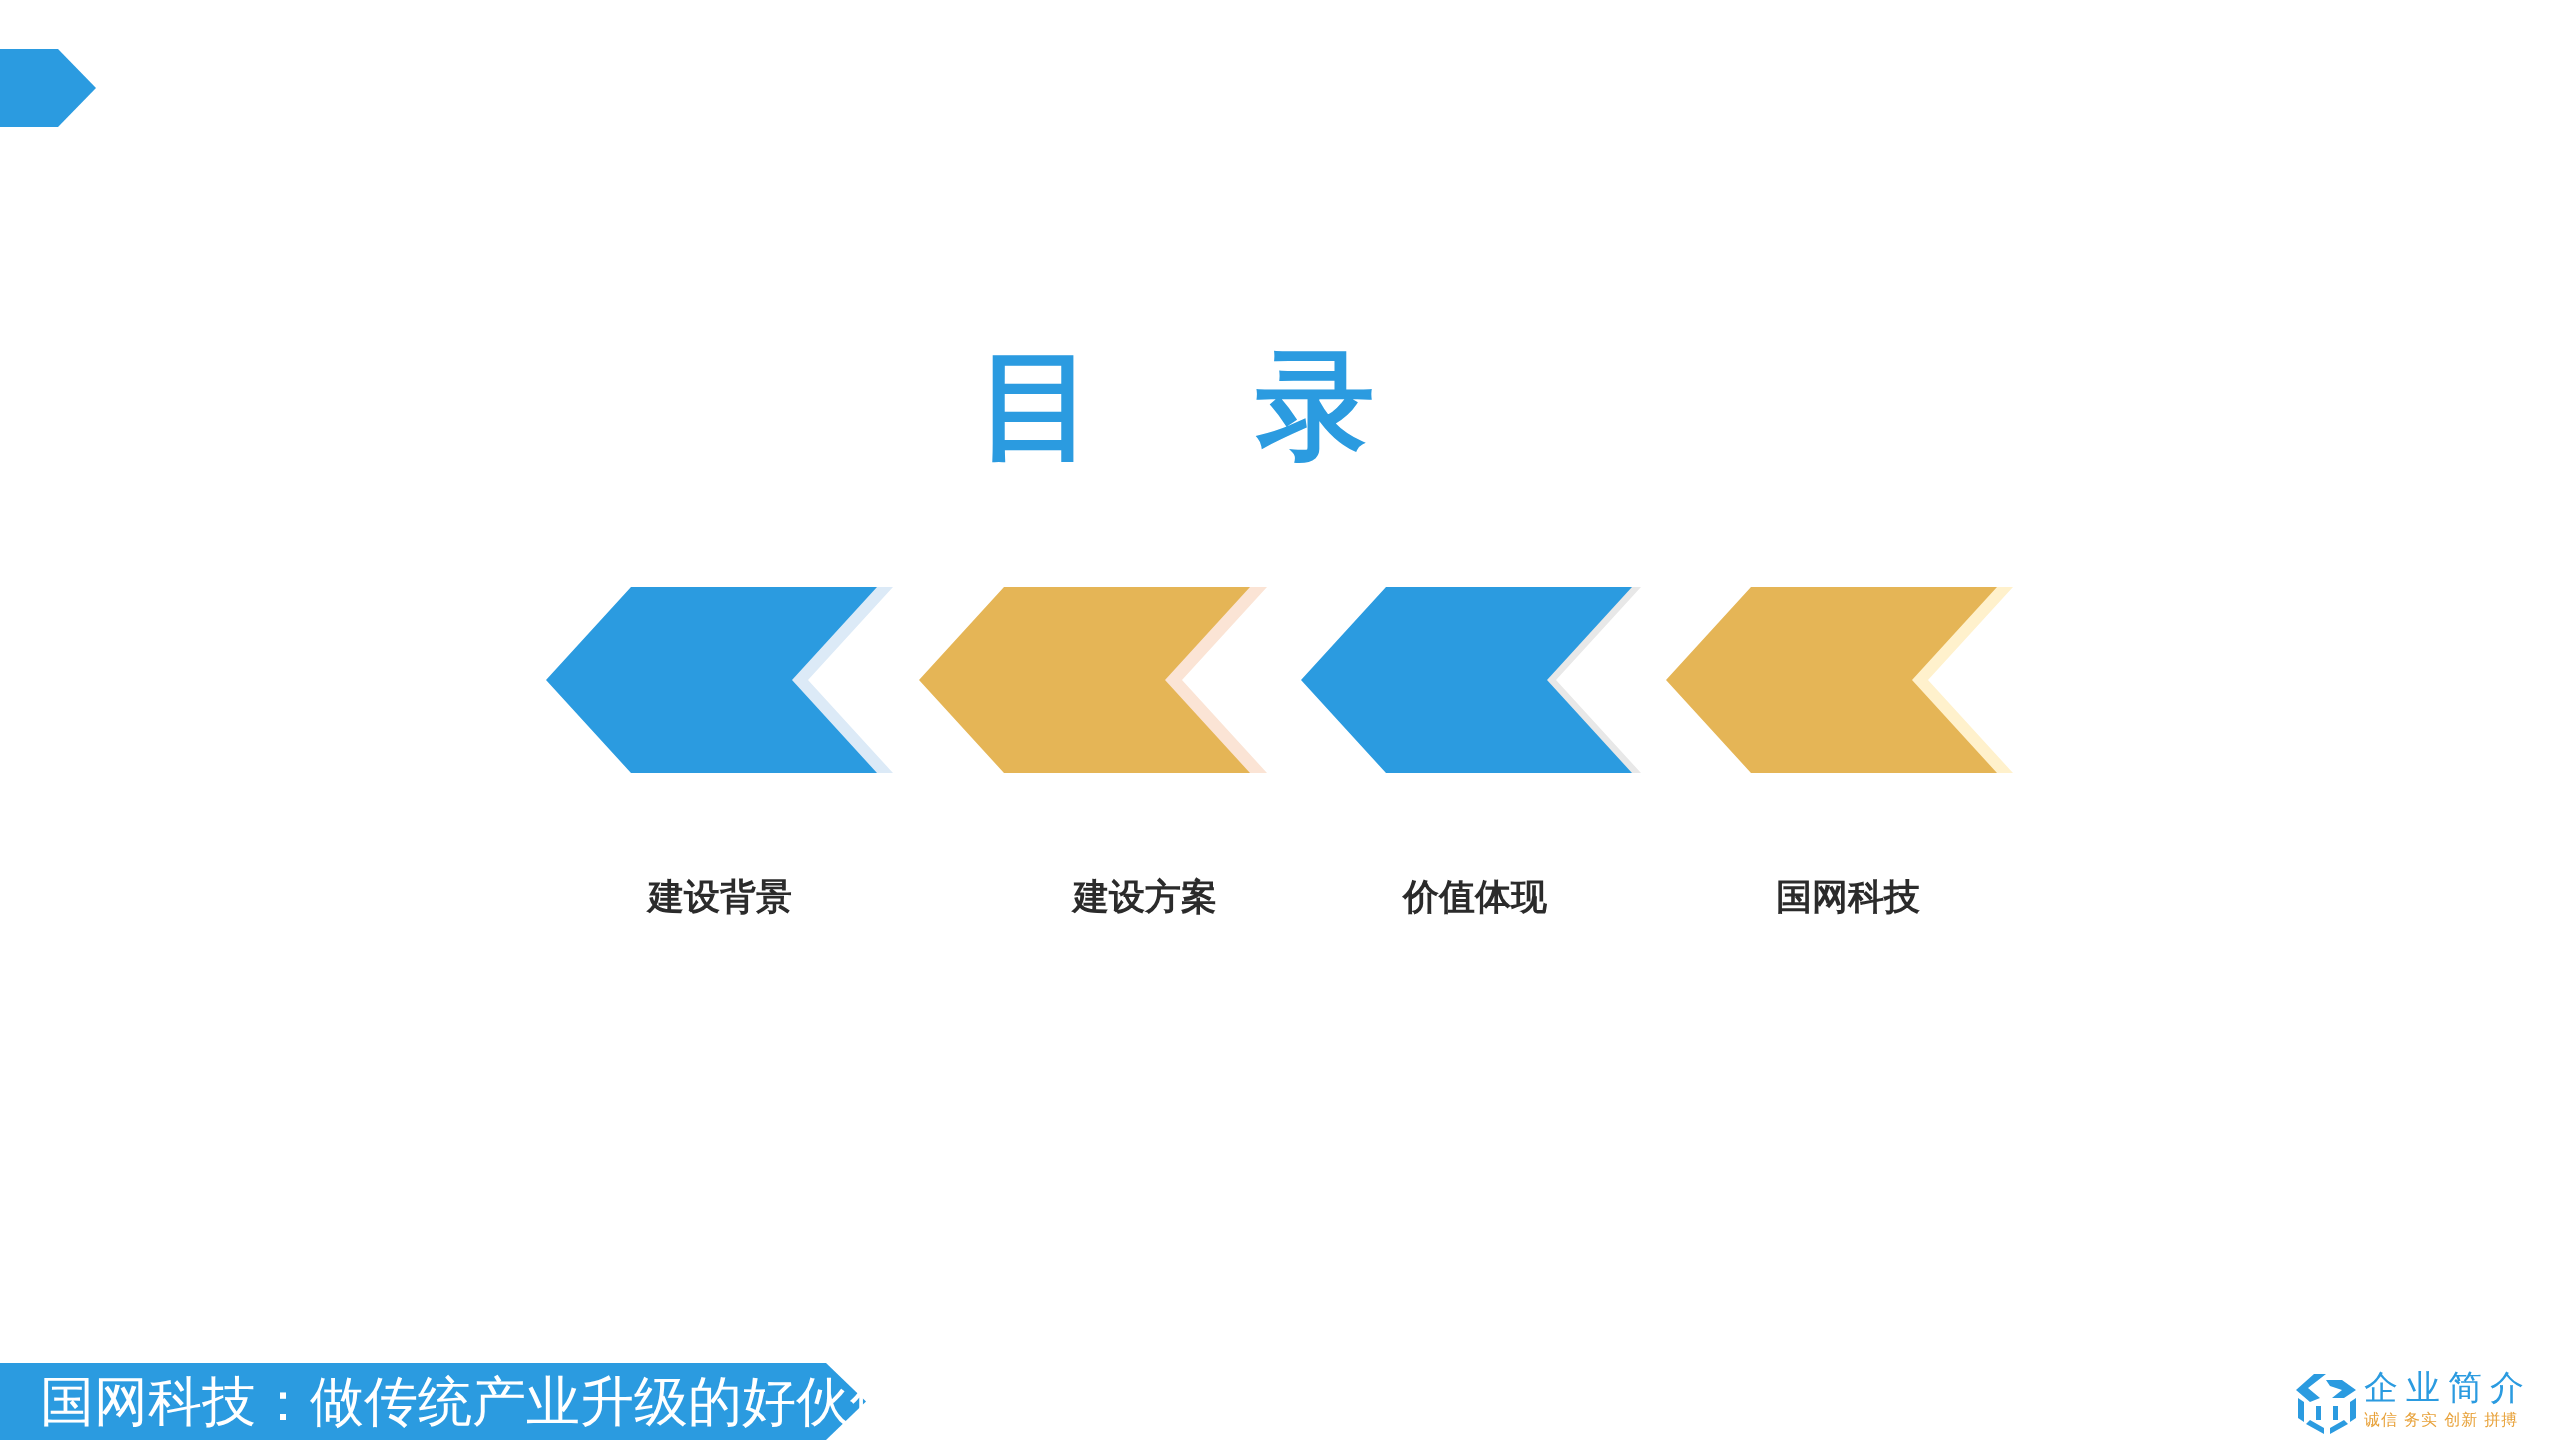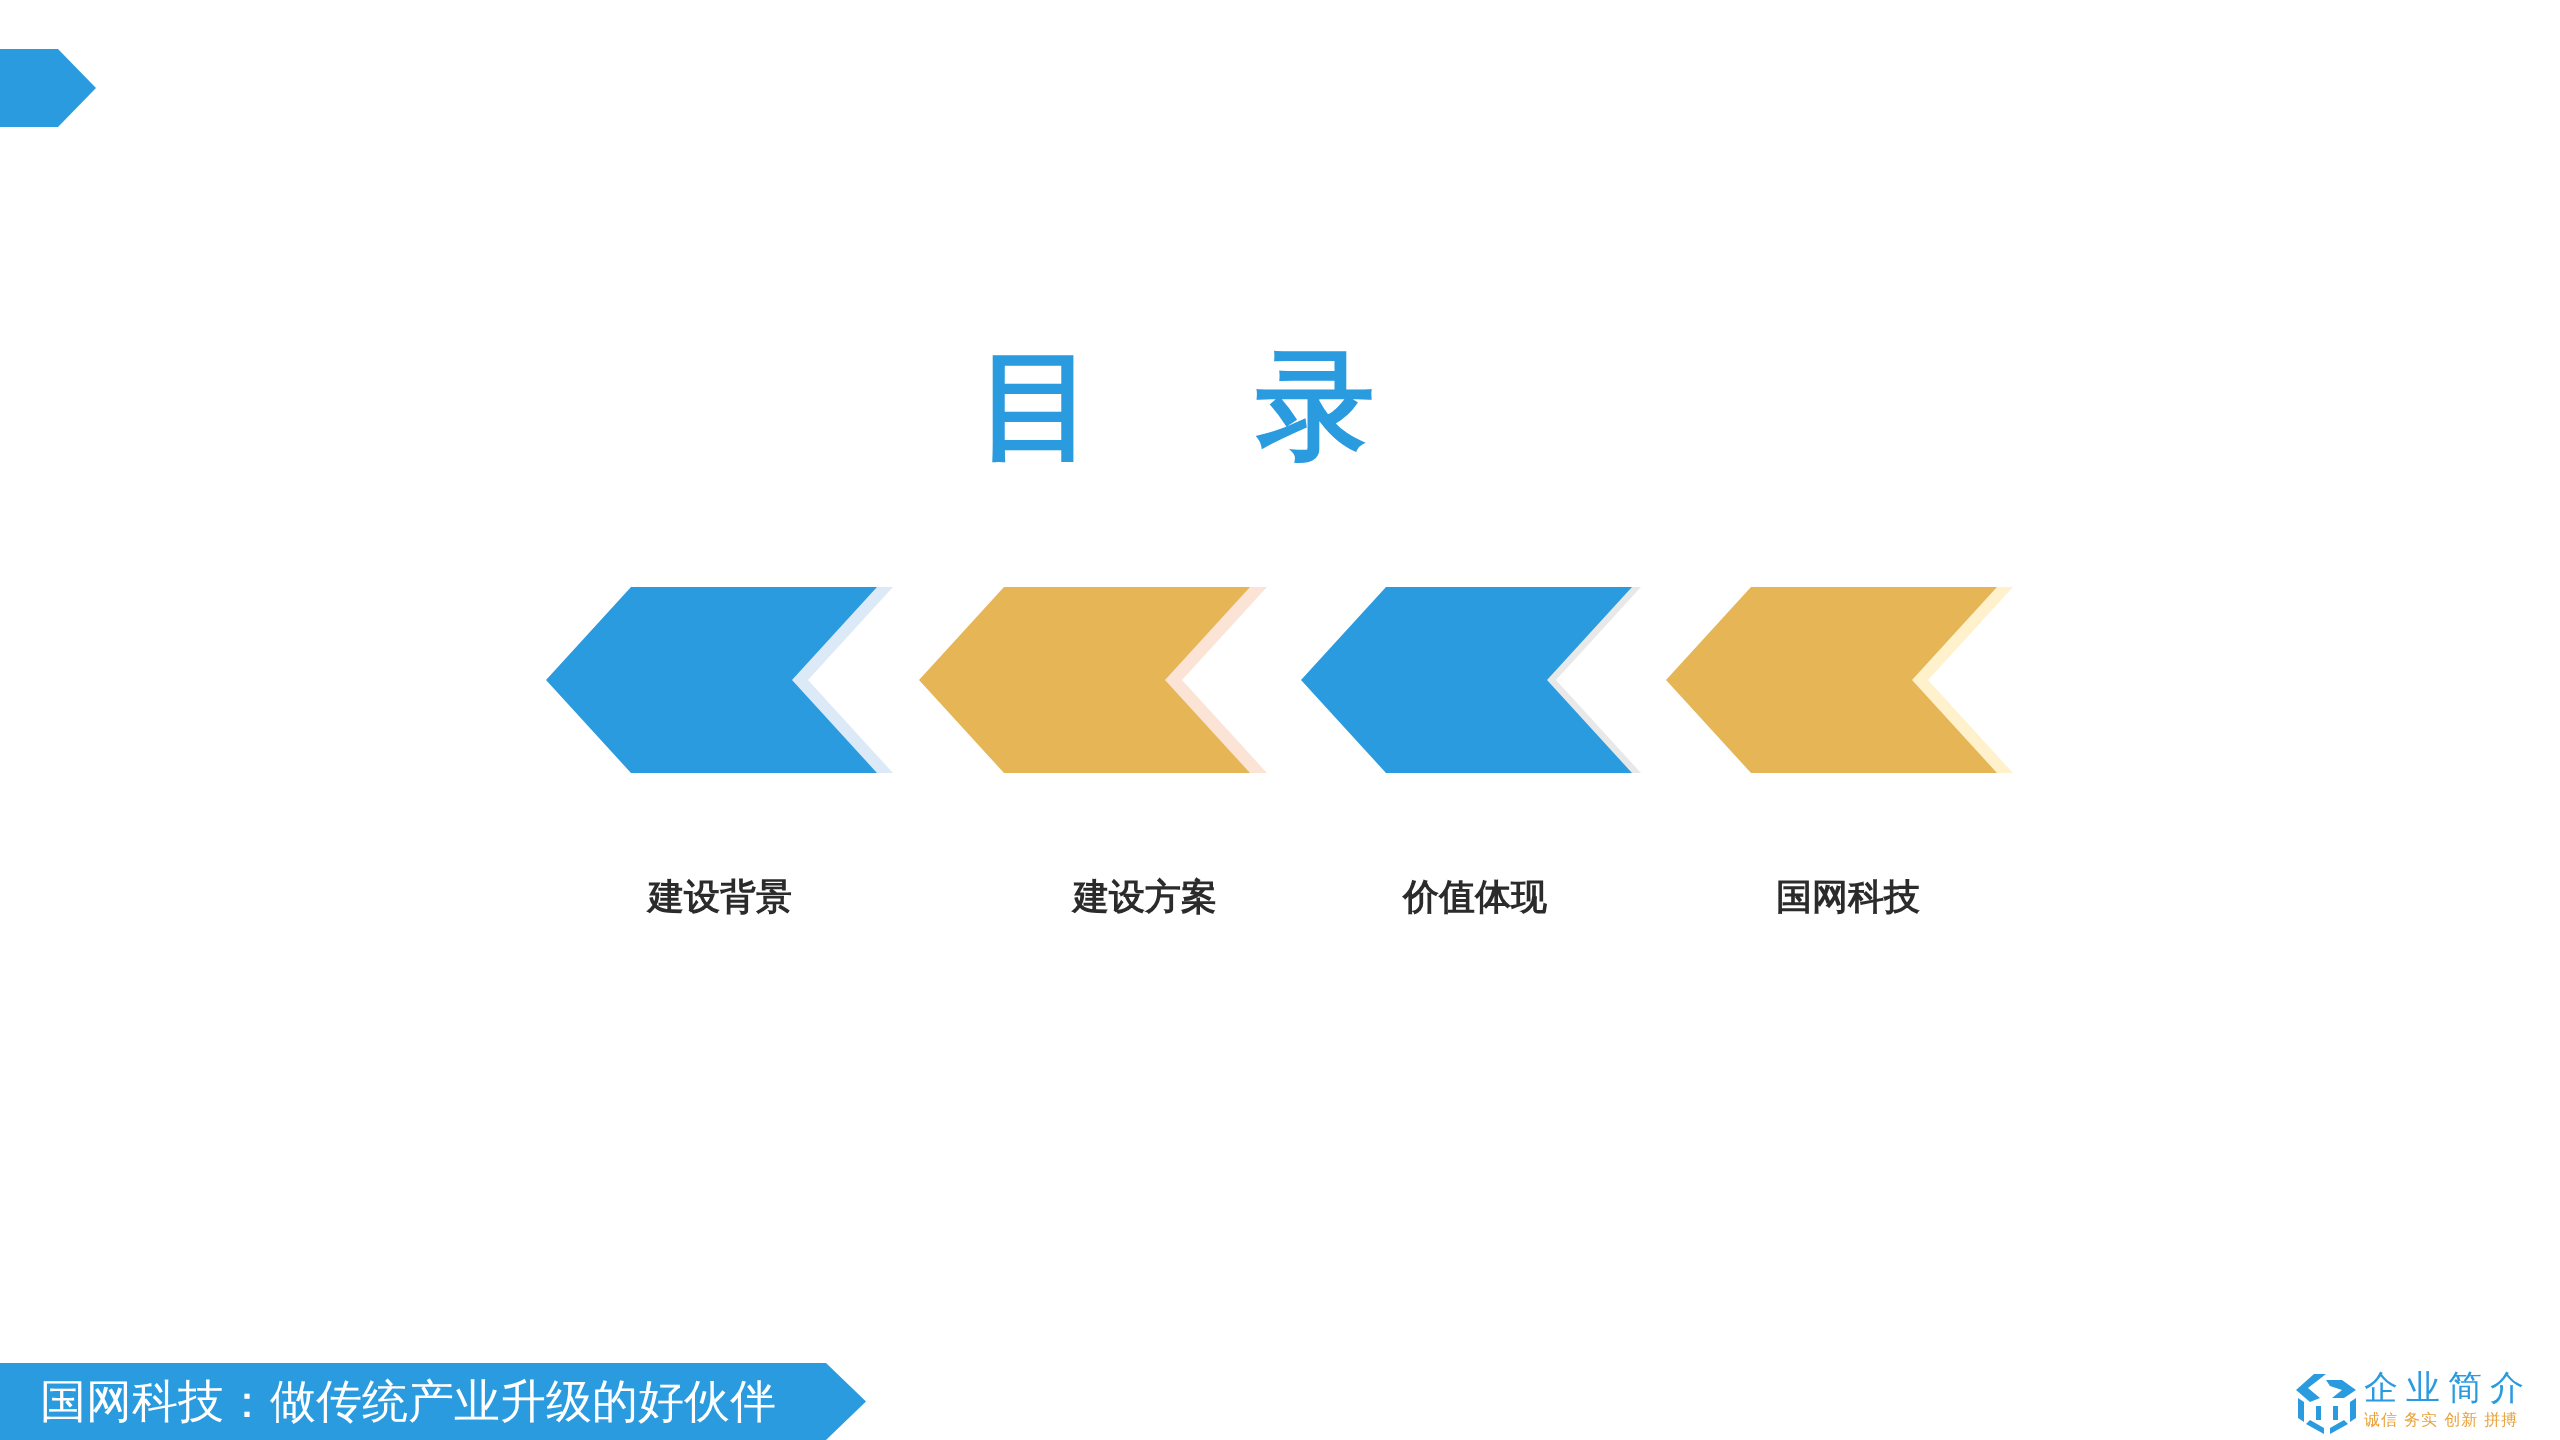--- a/index.html
+++ b/index.html
@@ -24,21 +24,21 @@
     color: #ffffff; font-family: "Liberation Sans", sans-serif;
     font-weight: bold; font-size: 78px; letter-spacing: 6px;
   }
   .label {
     top: 862px; width: 300px; text-align: center;
     font-size: 36px; font-weight: bold; color: #2B2B2B; line-height: 70px;
   }
   .footer-banner { left: 0; top: 1363px; width: 870px; height: 77px; }
   .footer-text {
     left: 40px; top: 1363px; height: 77px; line-height: 77px;
-    font-size: 46px; color: #ffffff; white-space: nowrap;
+    font-size: 54px; color: #ffffff; white-space: nowrap;
   }
   .logo-icon { left: 2296px; top: 1372px; width: 62px; height: 64px; }
   .logo-name {
     left: 2364px; top: 1368px; font-size: 34px; color: #2B9BE0;
     letter-spacing: 8px; line-height: 38px; white-space: nowrap;
   }
   .logo-tag {
     left: 2364px; top: 1410px; font-size: 16px; color: #E8A23A;
     line-height: 20px; white-space: nowrap; letter-spacing: 1px;
   }

